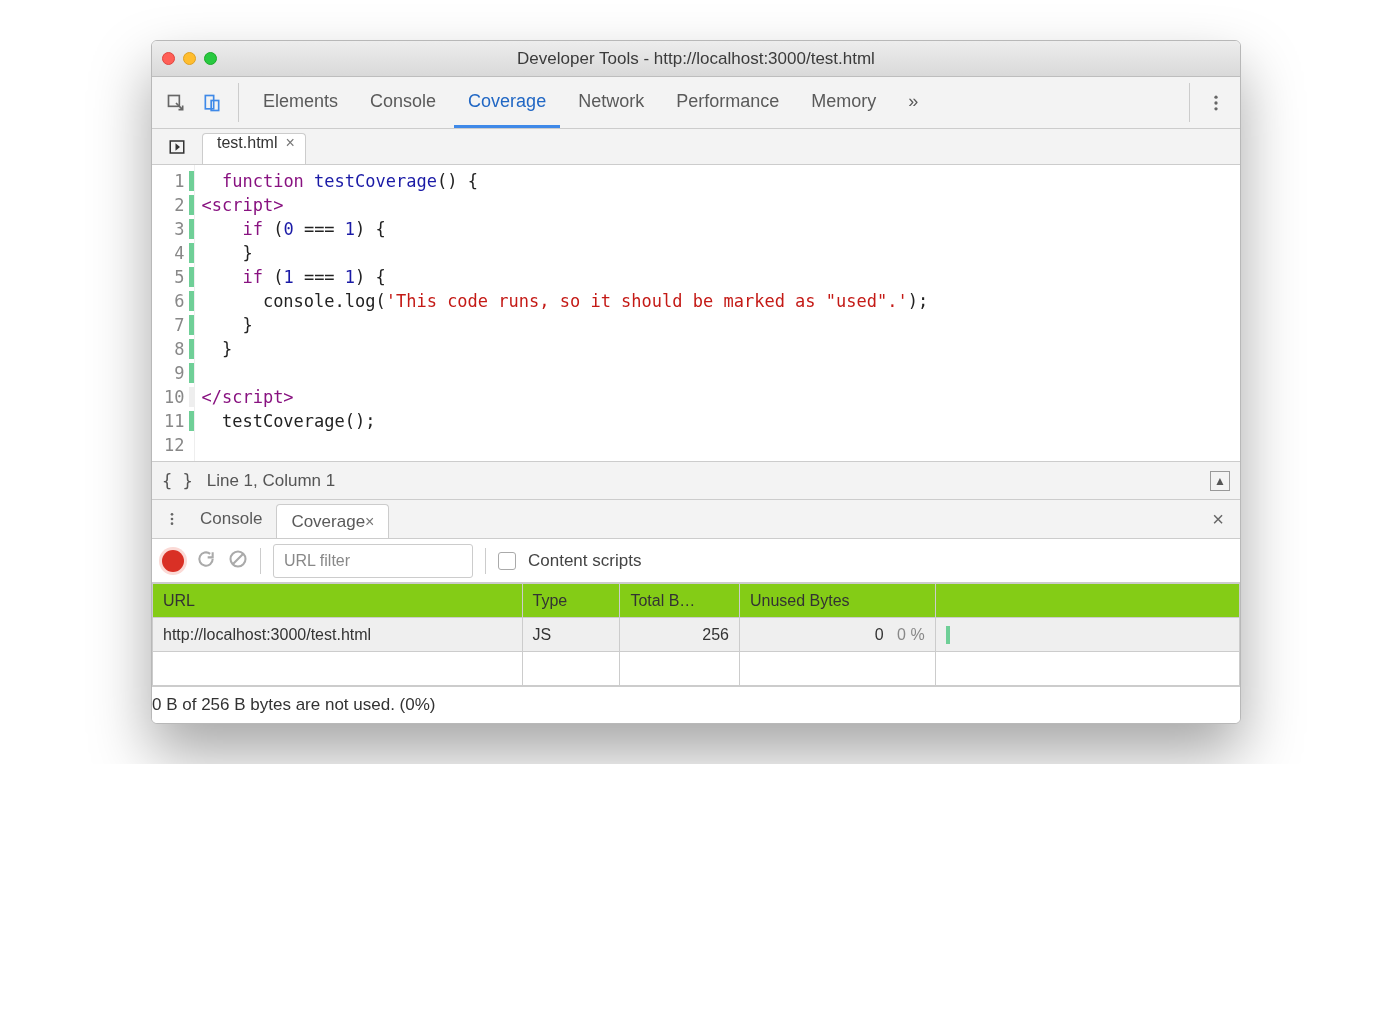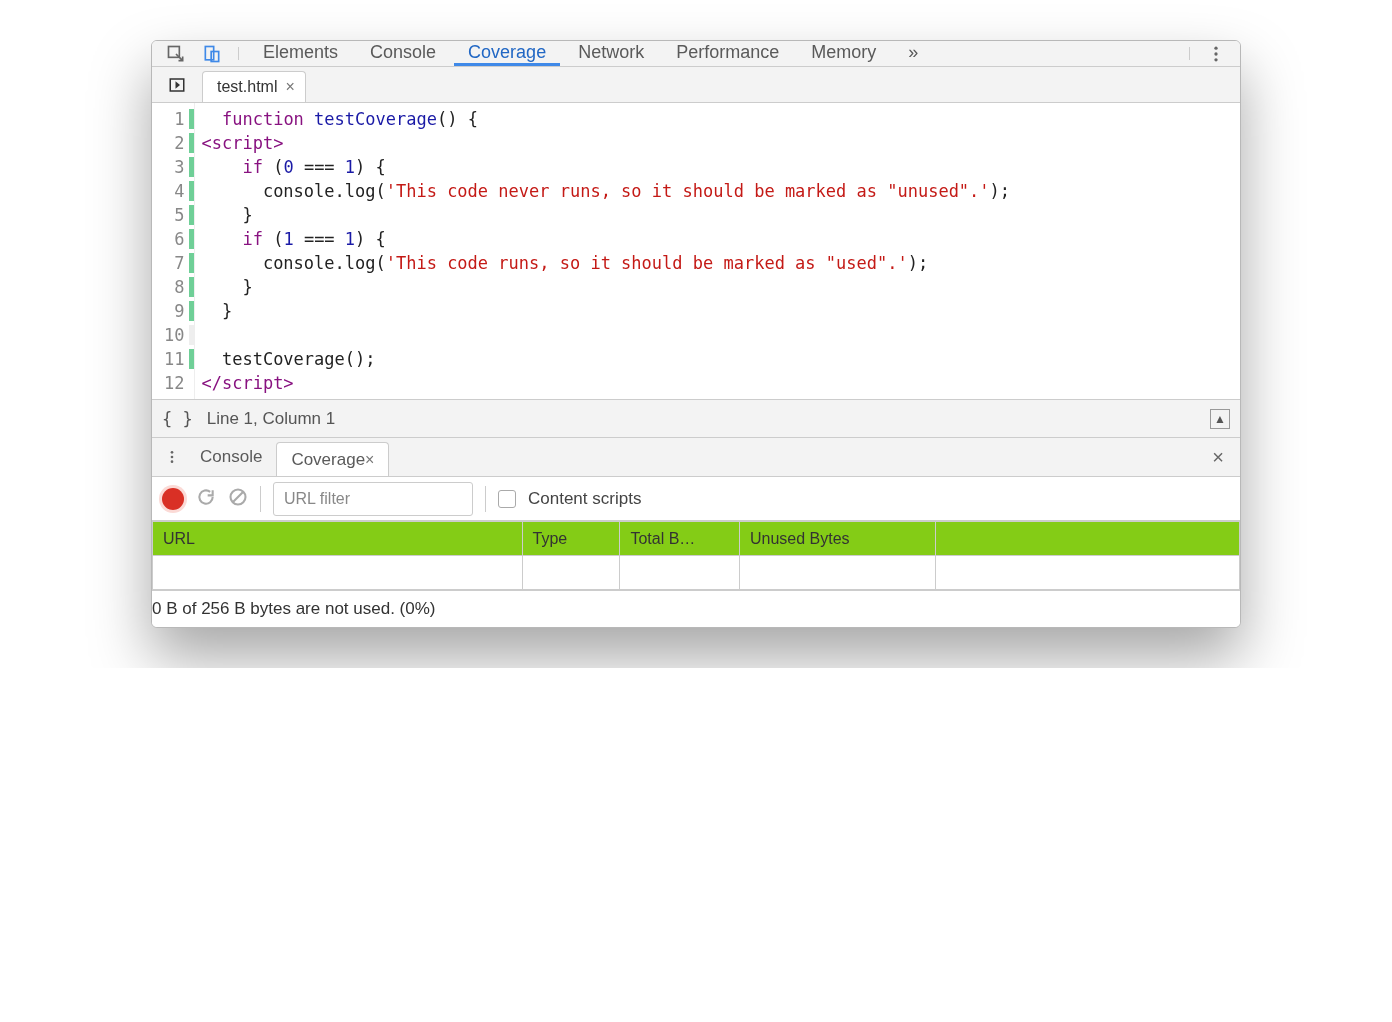--- a/index.html
+++ b/index.html
@@ -33,21 +33,21 @@
   .dot { width: 13px; height: 13px; border-radius: 50%; }
   .dot.red { background: #ff5f57; border: 1px solid #e0443e; }
   .dot.yellow { background: #ffbd2e; border: 1px solid #dea123; }
   .dot.green { background: #28c940; border: 1px solid #1aab29; }
   .title {
     position: absolute; left: 0; right: 0; text-align: center;
     font-size: 17px; color: #3b3b3b; pointer-events: none;
   }
   
   .paneltabs {
-    height: 26px;
+    height: 52px;
     background: #f3f3f3;
     border-bottom: 1px solid #ccc;
     display: flex;
     align-items: stretch;
     padding: 0 8px;
     gap: 4px;
   }
   .toolbtn {
     display: flex; align-items: center; justify-content: center;
     width: 32px; color: #666;
@@ -68,21 +68,21 @@
     border-bottom: 1px solid #ccc;
     display: flex; align-items: stretch;
     padding-left: 6px;
   }
   .filetoolbtn {
     width: 38px; display: flex; align-items: center; justify-content: center;
     color: #333;
   }
   .filetoolbtn svg { width: 18px; height: 18px; }
   .filetab {
-    display: flex; align-items: center;
+    display: flex; 
     background: #fff; border: 1px solid #ccc; border-bottom: none;
     border-top-left-radius: 4px; border-top-right-radius: 4px;
     padding: 0 10px 0 14px; font-size: 16px; color: #333;
     gap: 8px; margin-left: 6px; margin-top: 4px;
   }
   .closex { color: #777; font-size: 16px; }
   
   .editor { display: flex; font-family: Menlo, Consolas, monospace; font-size: 17px; }
   .gutter {
     background: #fff; border-right: 1px solid #eee;
@@ -158,20 +158,28 @@
   .covsummary {
     border-top:1px solid #ccc; padding: 8px 0; font-size:17px; color:#333;
     background:#fff;
   }
 </style>
 </head>
 <body>
 
 <div class="window">
 
+  <div class="titlebar">
+    <div class="traffic-lights">
+      <div class="dot red"></div>
+      <div class="dot yellow"></div>
+      <div class="dot green"></div>
+    </div>
+    <div class="title">Developer Tools - http://localhost:3000/test.html</div>
+  </div>
 
   <div class="paneltabs">
     <div class="toolbtn">
       <svg viewBox="0 0 24 24" fill="none" stroke="#666" stroke-width="2">
           <rect x="3" y="3" width="13" height="13"></rect>
           <path d="M12 12 L20 20 M20 15 L20 20 L15 20"></path>
         </svg>
     </div>
     <div class="toolbtn">
       <svg viewBox="0 0 24 24" fill="none" stroke="#3f89e8" stroke-width="2">
@@ -223,29 +231,28 @@
         <div class="gline">8<div class="gmark used"></div></div>
         <div class="gline">9<div class="gmark used"></div></div>
         <div class="gline">10<div class="gmark blank"></div></div>
         <div class="gline">11<div class="gmark used"></div></div>
         <div class="gline">12</div>
       </div>
     <div class="code" id="code">
         <div class="cline">  <span class="tok-kw">function</span> <span class="tok-fn">testCoverage</span>() {</div>
         <div class="cline"><span class="tok-tag">&lt;script&gt;</span></div>
         <div class="cline">    <span class="tok-kw">if</span> (<span class="tok-num">0</span> === <span class="tok-num">1</span>) {</div>
-        <div class="cline">      console.log(<span class="tok-str">'This code never runs, so it should be marked as "unused".'</span>);</div>
         <div class="cline">    }</div>
         <div class="cline">    <span class="tok-kw">if</span> (<span class="tok-num">1</span> === <span class="tok-num">1</span>) {</div>
         <div class="cline">      console.log(<span class="tok-str">'This code runs, so it should be marked as "used".'</span>);</div>
         <div class="cline">    }</div>
         <div class="cline">  }</div>
         <div class="cline"></div>
+        <div class="cline"><span class="tok-tag">&lt;/script&gt;</span></div>
         <div class="cline">  testCoverage();</div>
-        <div class="cline"><span class="tok-tag">&lt;/script&gt;</span></div>
       </div>
   </div>
 
   <div class="statusbar">
     <span class="curly">{ }</span>
     <span>Line 1, Column 1</span>
     <span class="expand">▲</span>
   </div>
 
   <div class="drawertabs">
@@ -289,20 +296,29 @@
     <thead>
       <tr>
         <th style="width:34%">URL</th>
         <th style="width:9%">Type</th>
         <th style="width:11%">Total B…</th>
         <th style="width:18%">Unused Bytes</th>
         <th></th>
       </tr>
     </thead>
     <tbody>
+      <tr class="sel">
+        <td>http://localhost:3000/test.html</td>
+        <td>JS</td>
+        <td class="num">256</td>
+        <td class="num">
+          <span>0</span>&nbsp;&nbsp;&nbsp;<span style="color:#888">0 %</span>
+        </td>
+        <td><span class="covbar"></span></td>
+      </tr>
       <tr>
         <td></td>
           <td></td>
           <td></td>
           <td></td>
           <td></td>
       </tr>
     </tbody>
   </table>
   <div class="covsummary">0 B of 256 B bytes are not used. (0%)</div>

